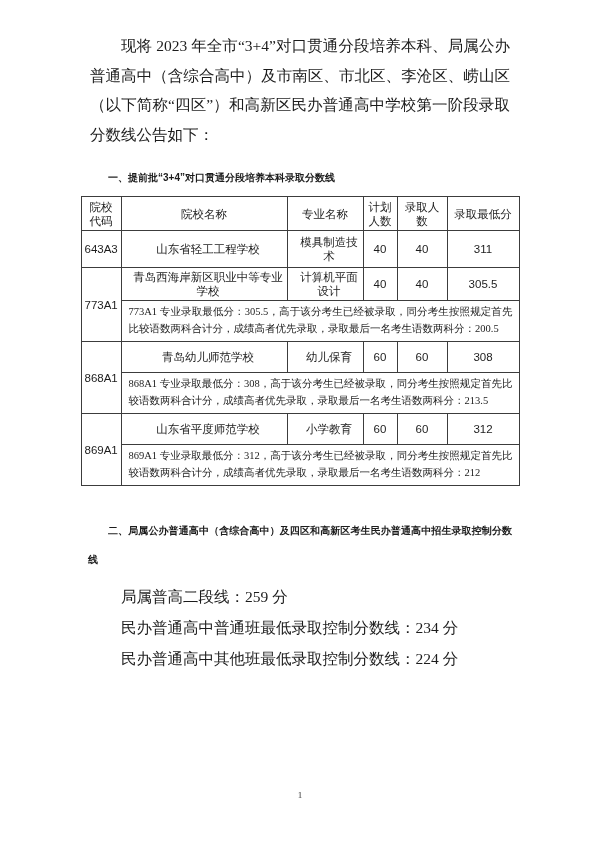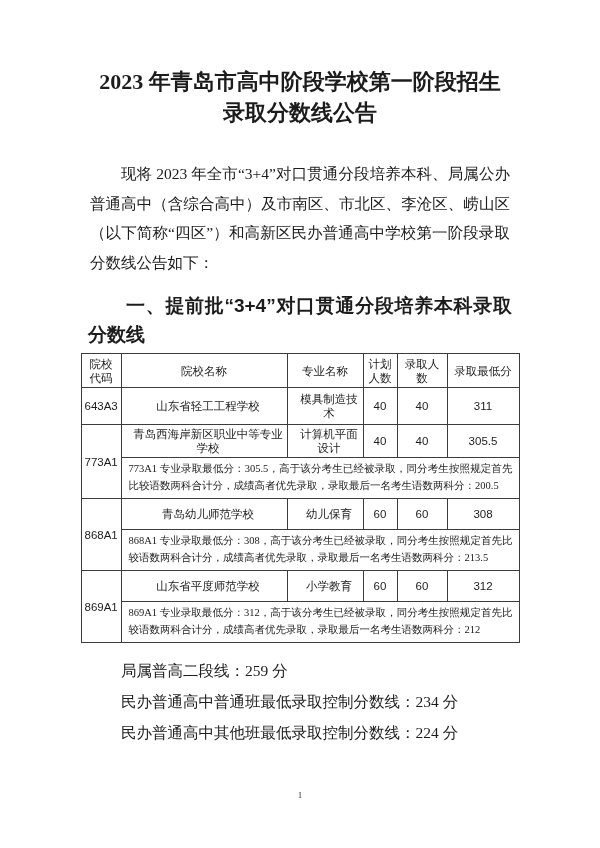--- a/index.html
+++ b/index.html
@@ -28,21 +28,21 @@
     width: 420px;
     margin: 31px auto 14px;
     font-size: 15.5px;
     line-height: 29.5px;
     text-align: justify;
     text-indent: 2em;
   }
   .sec-heading {
     width: 424px;
     margin: 1px auto 0;
-    font-size: 19px;
+    font-size: 10px;
     line-height: 29px;
     font-weight: bold;
     font-family: "Liberation Sans", sans-serif;
     text-indent: 2em;
     text-align: justify;
   }
   .sec-heading.sec2 {
     margin-top: 30px;
   }
   table.score-table {
@@ -107,24 +107,20 @@
     text-align: center;
     font-size: 9px;
     color: #333;
   }
 </style>
 </head>
 <body>
 
 <div class="page">
 
-  <div class="doc-title">
-    <div>2023 年青岛市高中阶段学校第一阶段招生</div>
-    <div>录取分数线公告</div>
-  </div>
 
   <p class="intro">现将 2023 年全市“3+4”对口贯通分段培养本科、局属公办普通高中（含综合高中）及市南区、市北区、李沧区、崂山区（以下简称“四区”）和高新区民办普通高中学校第一阶段录取分数线公告如下：</p>
 
   <h2 class="sec-heading">一、提前批“3+4”对口贯通分段培养本科录取分数线</h2>
 
   <table class="score-table">
     <colgroup>
       <col class="c-code">
         <col class="c-school">
         <col class="c-major">
@@ -183,20 +179,21 @@
         <td class="num">60</td>
         <td class="num">60</td>
         <td class="num">312</td>
       </tr>
       <tr class="note-row">
         <td class="note-cell" colspan="5">869A1 专业录取最低分：312，高于该分考生已经被录取，同分考生按照规定首先比较语数两科合计分，成绩高者优先录取，录取最后一名考生语数两科分：212</td>
       </tr>
     </tbody>
   </table>
 
+  <h2 class="sec-heading sec2">二、局属公办普通高中（含综合高中）及四区和高新区考生民办普通高中招生录取控制分数线</h2>
 
   <div class="score-lines">
     <p>局属普高二段线：259 分</p>
     <p>民办普通高中普通班最低录取控制分数线：234 分</p>
     <p>民办普通高中其他班最低录取控制分数线：224 分</p>
   </div>
 
   <div class="page-number">1</div>
 
 </div>

